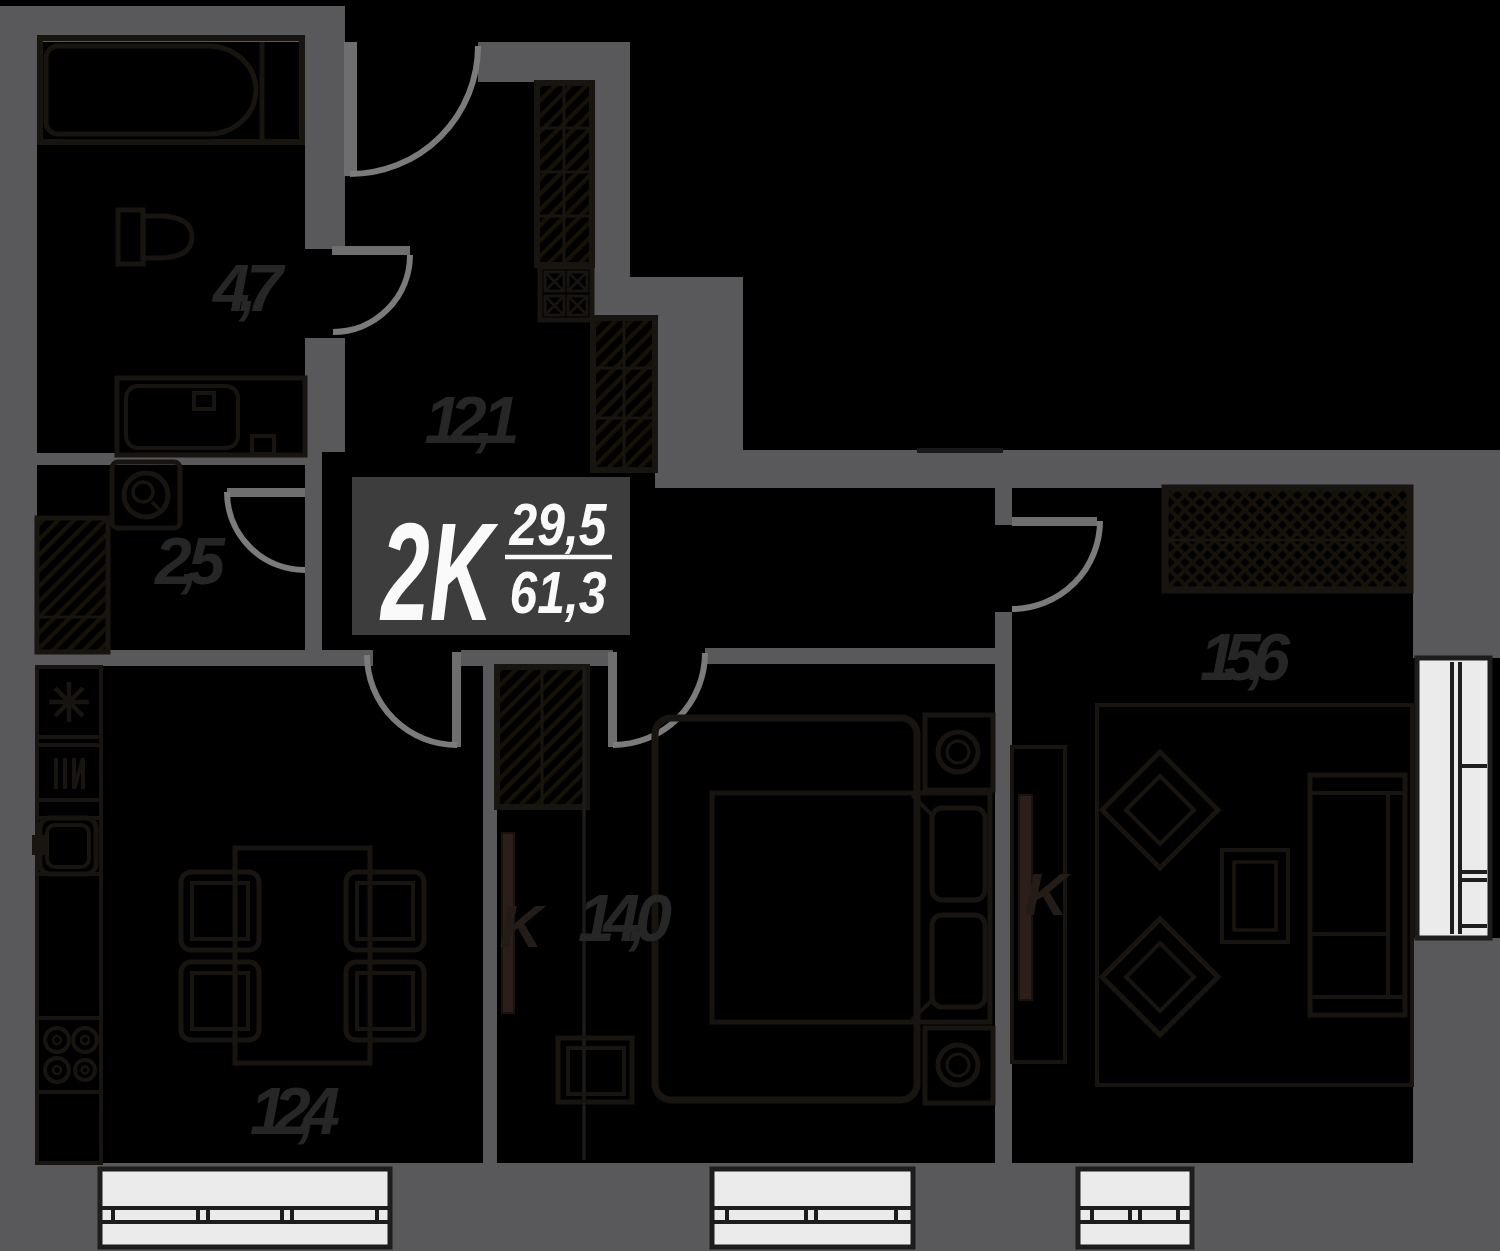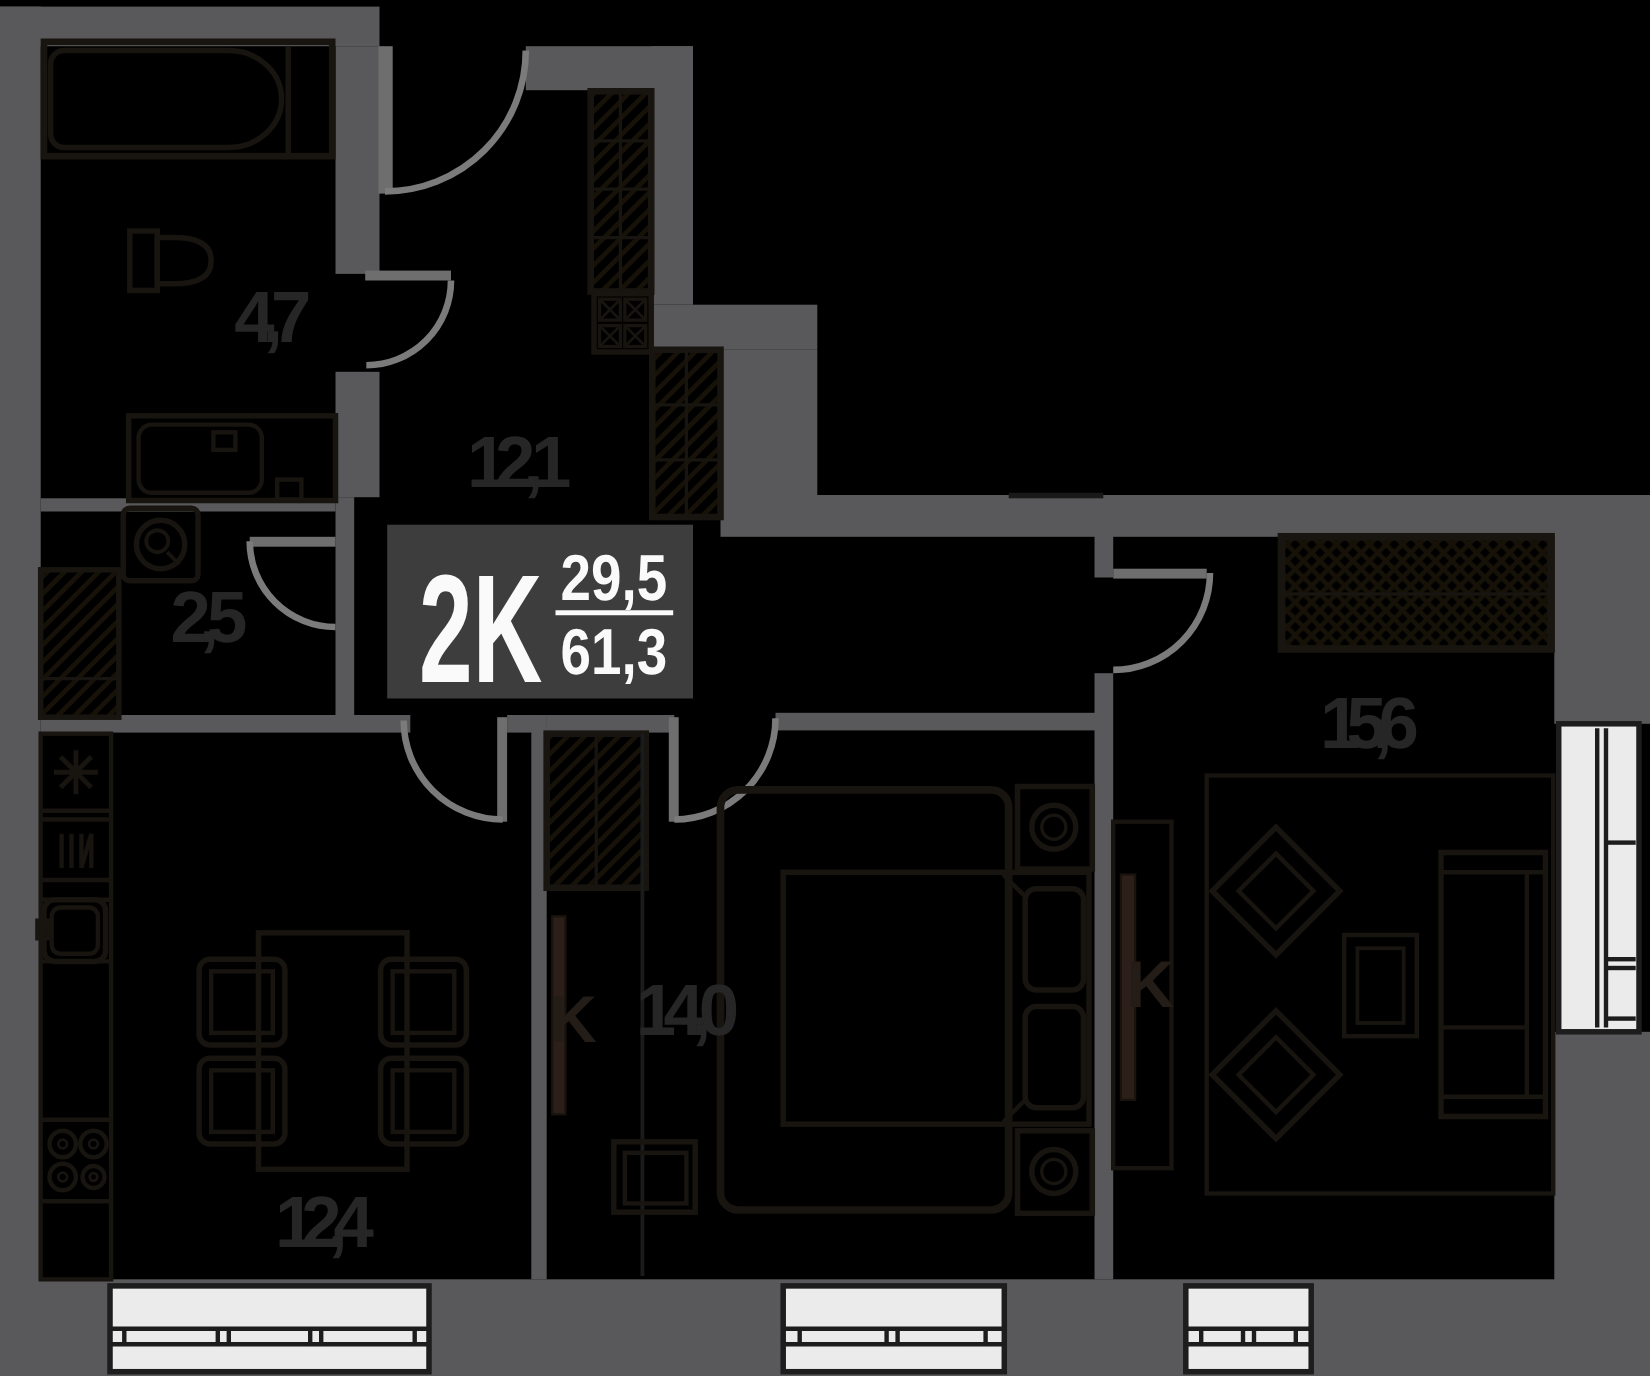--- a/index.html
+++ b/index.html
@@ -1,17 +1,17 @@
 <!DOCTYPE html>
 <html><head>
 <meta charset="utf-8">
 <style>
   html,body{margin:0;padding:0;background:#000;}
   .stage{position:relative;width:1500px;height:1251px;background:#000;overflow:hidden;
-         font-family:"Liberation Sans", sans-serif;}
+         font-family:"Liberation Sans", sans-serif;font-style:italic;}
   svg{display:block;}
   text{font-family:"Liberation Sans","DejaVu Sans",sans-serif;}
 </style>
 </head>
 <body>
 
 <div class="stage">
 <svg width="1500" height="1251" viewBox="0 0 1500 1251">
   <defs>
     <pattern id="hatch" width="11" height="11" patternUnits="userSpaceOnUse" patternTransform="rotate(45)">

